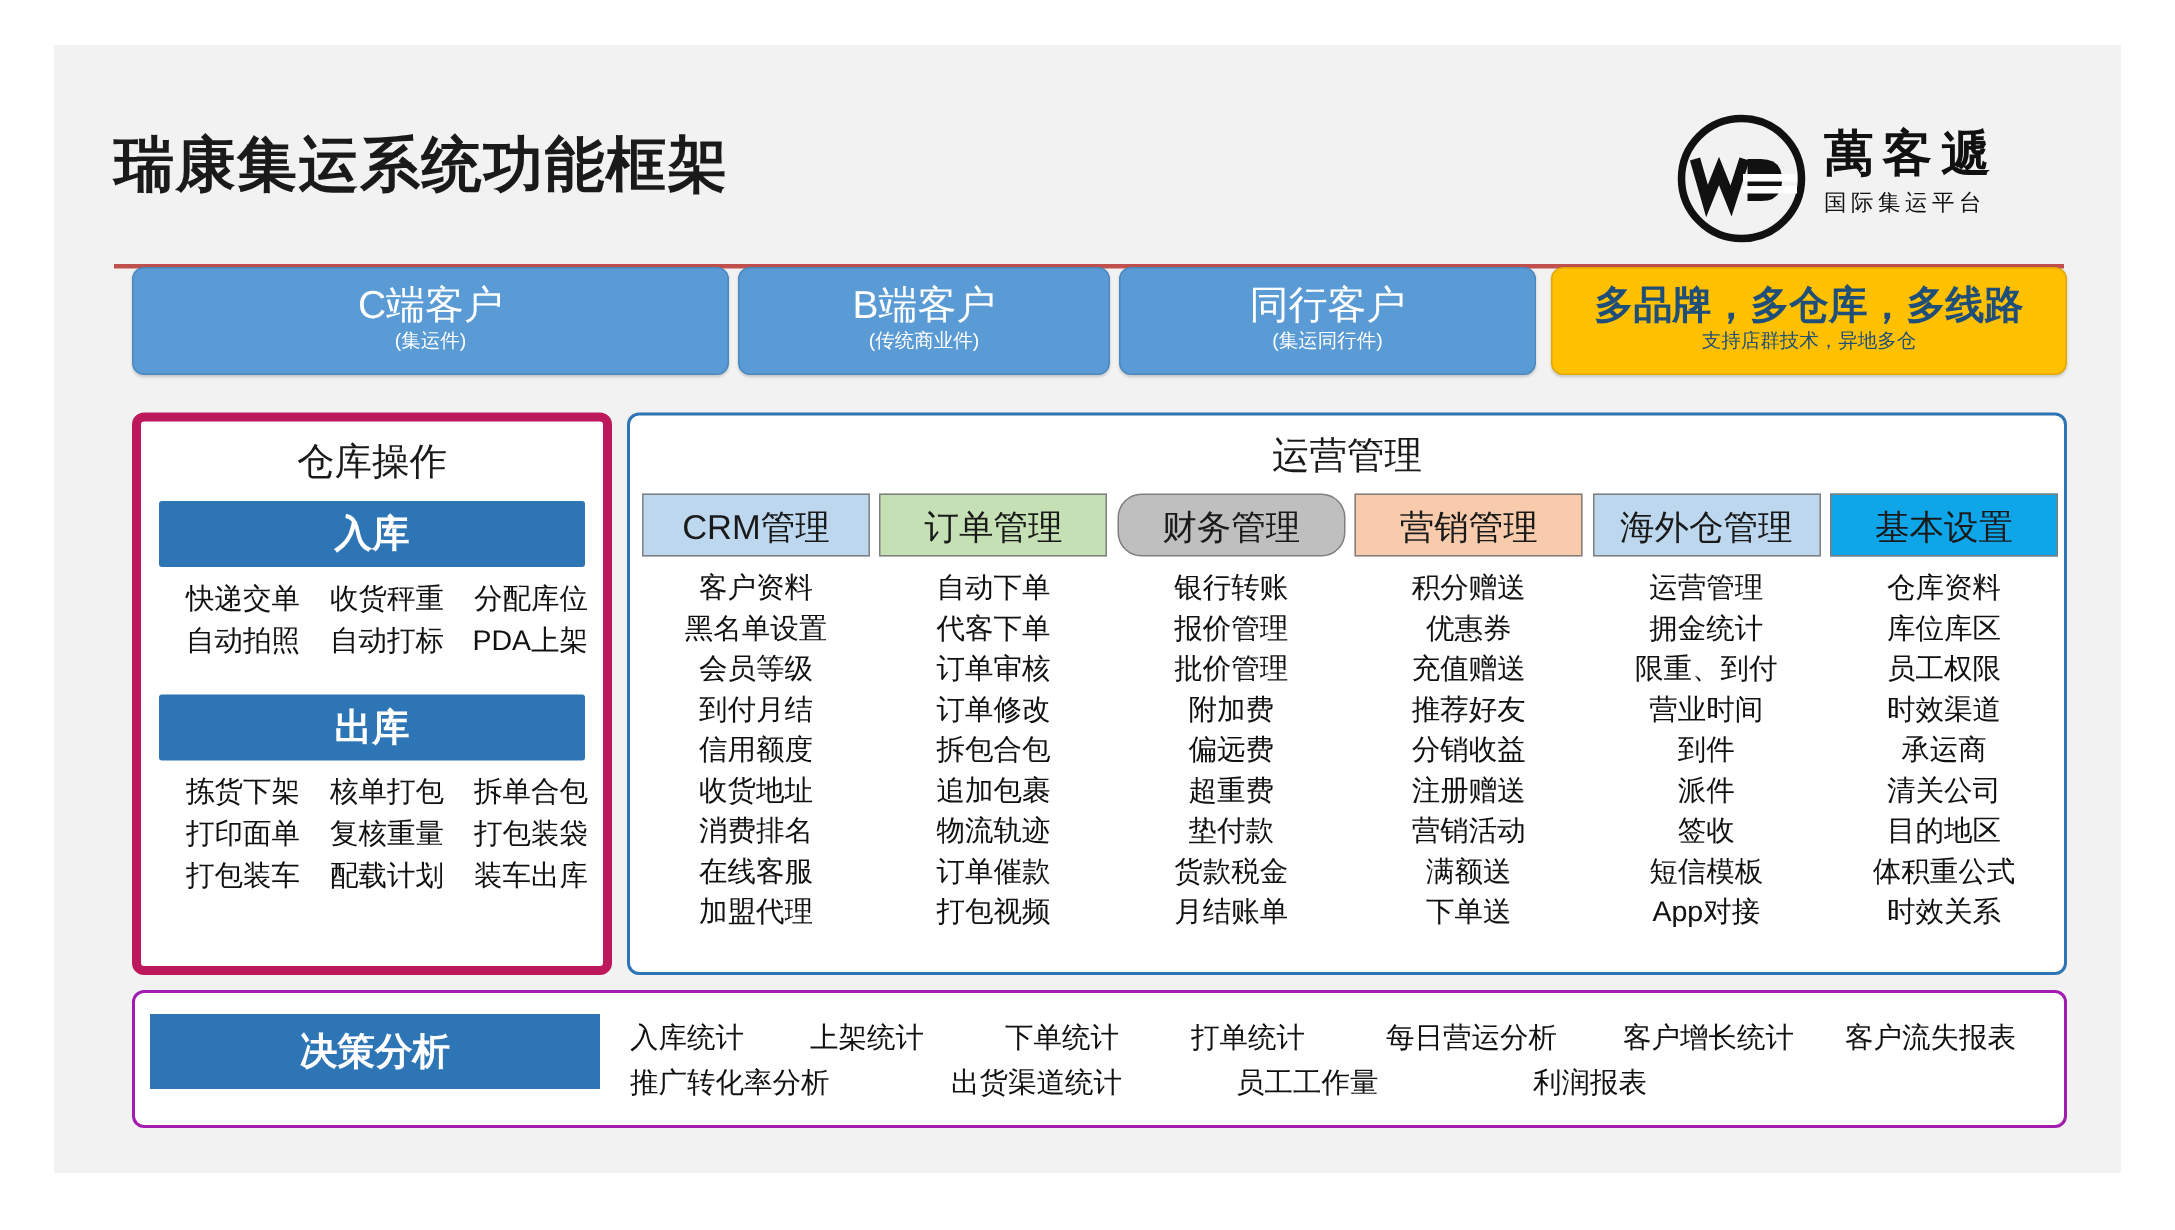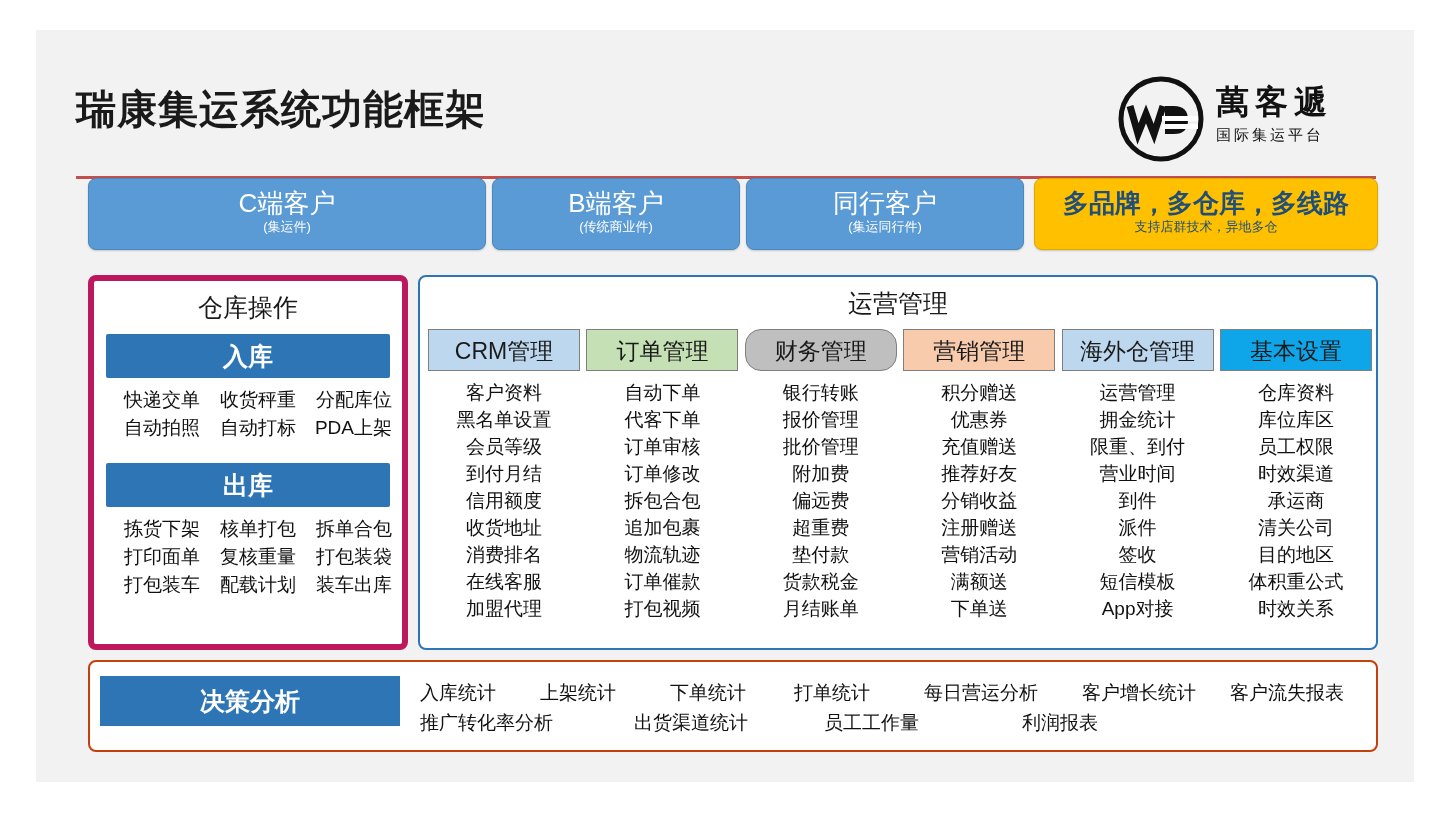--- a/index.html
+++ b/index.html
@@ -209,21 +209,21 @@
     color: #111;
     line-height: 27px;
   }
   
   .decision-panel {
     position: absolute;
     left: 52px;
     top: 630px;
     width: 1290px;
     height: 92px;
-    border: 2px solid #c2410c;
+    border: 2px solid #a21caf;
     border-radius: 8px;
     background: #ffffff;
     box-sizing: border-box;
   }
   .decision-band {
     position: absolute;
     left: 10px;
     top: 14px;
     width: 300px;
     height: 50px;

